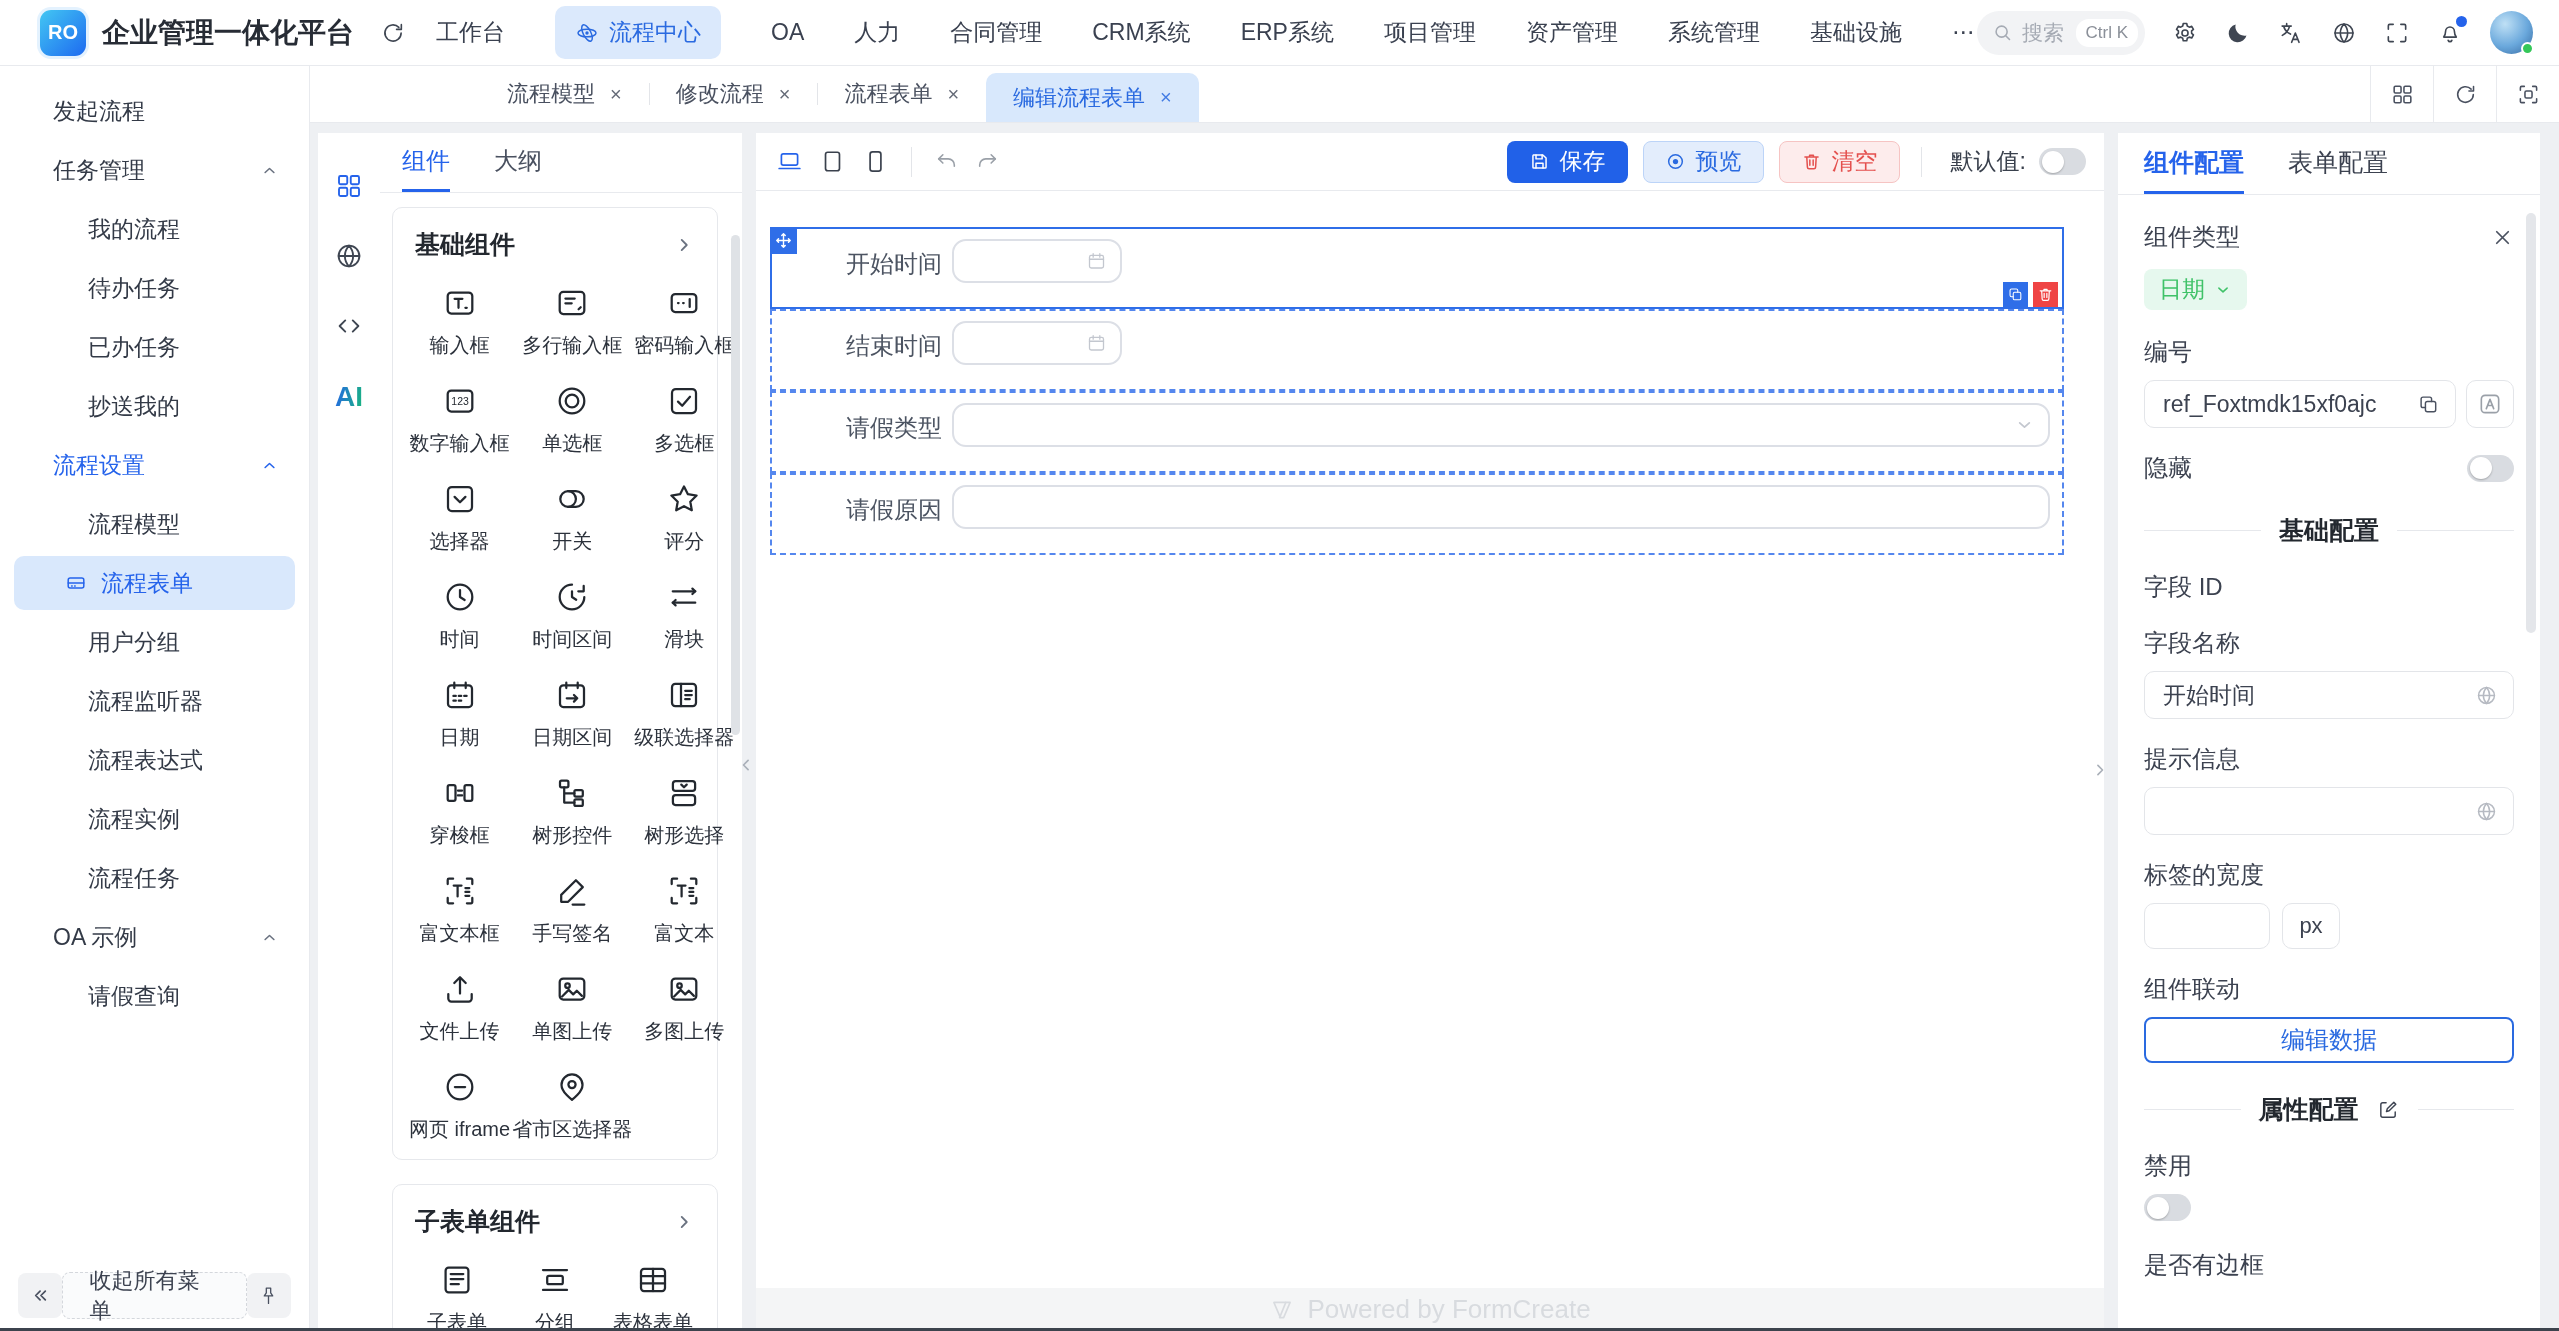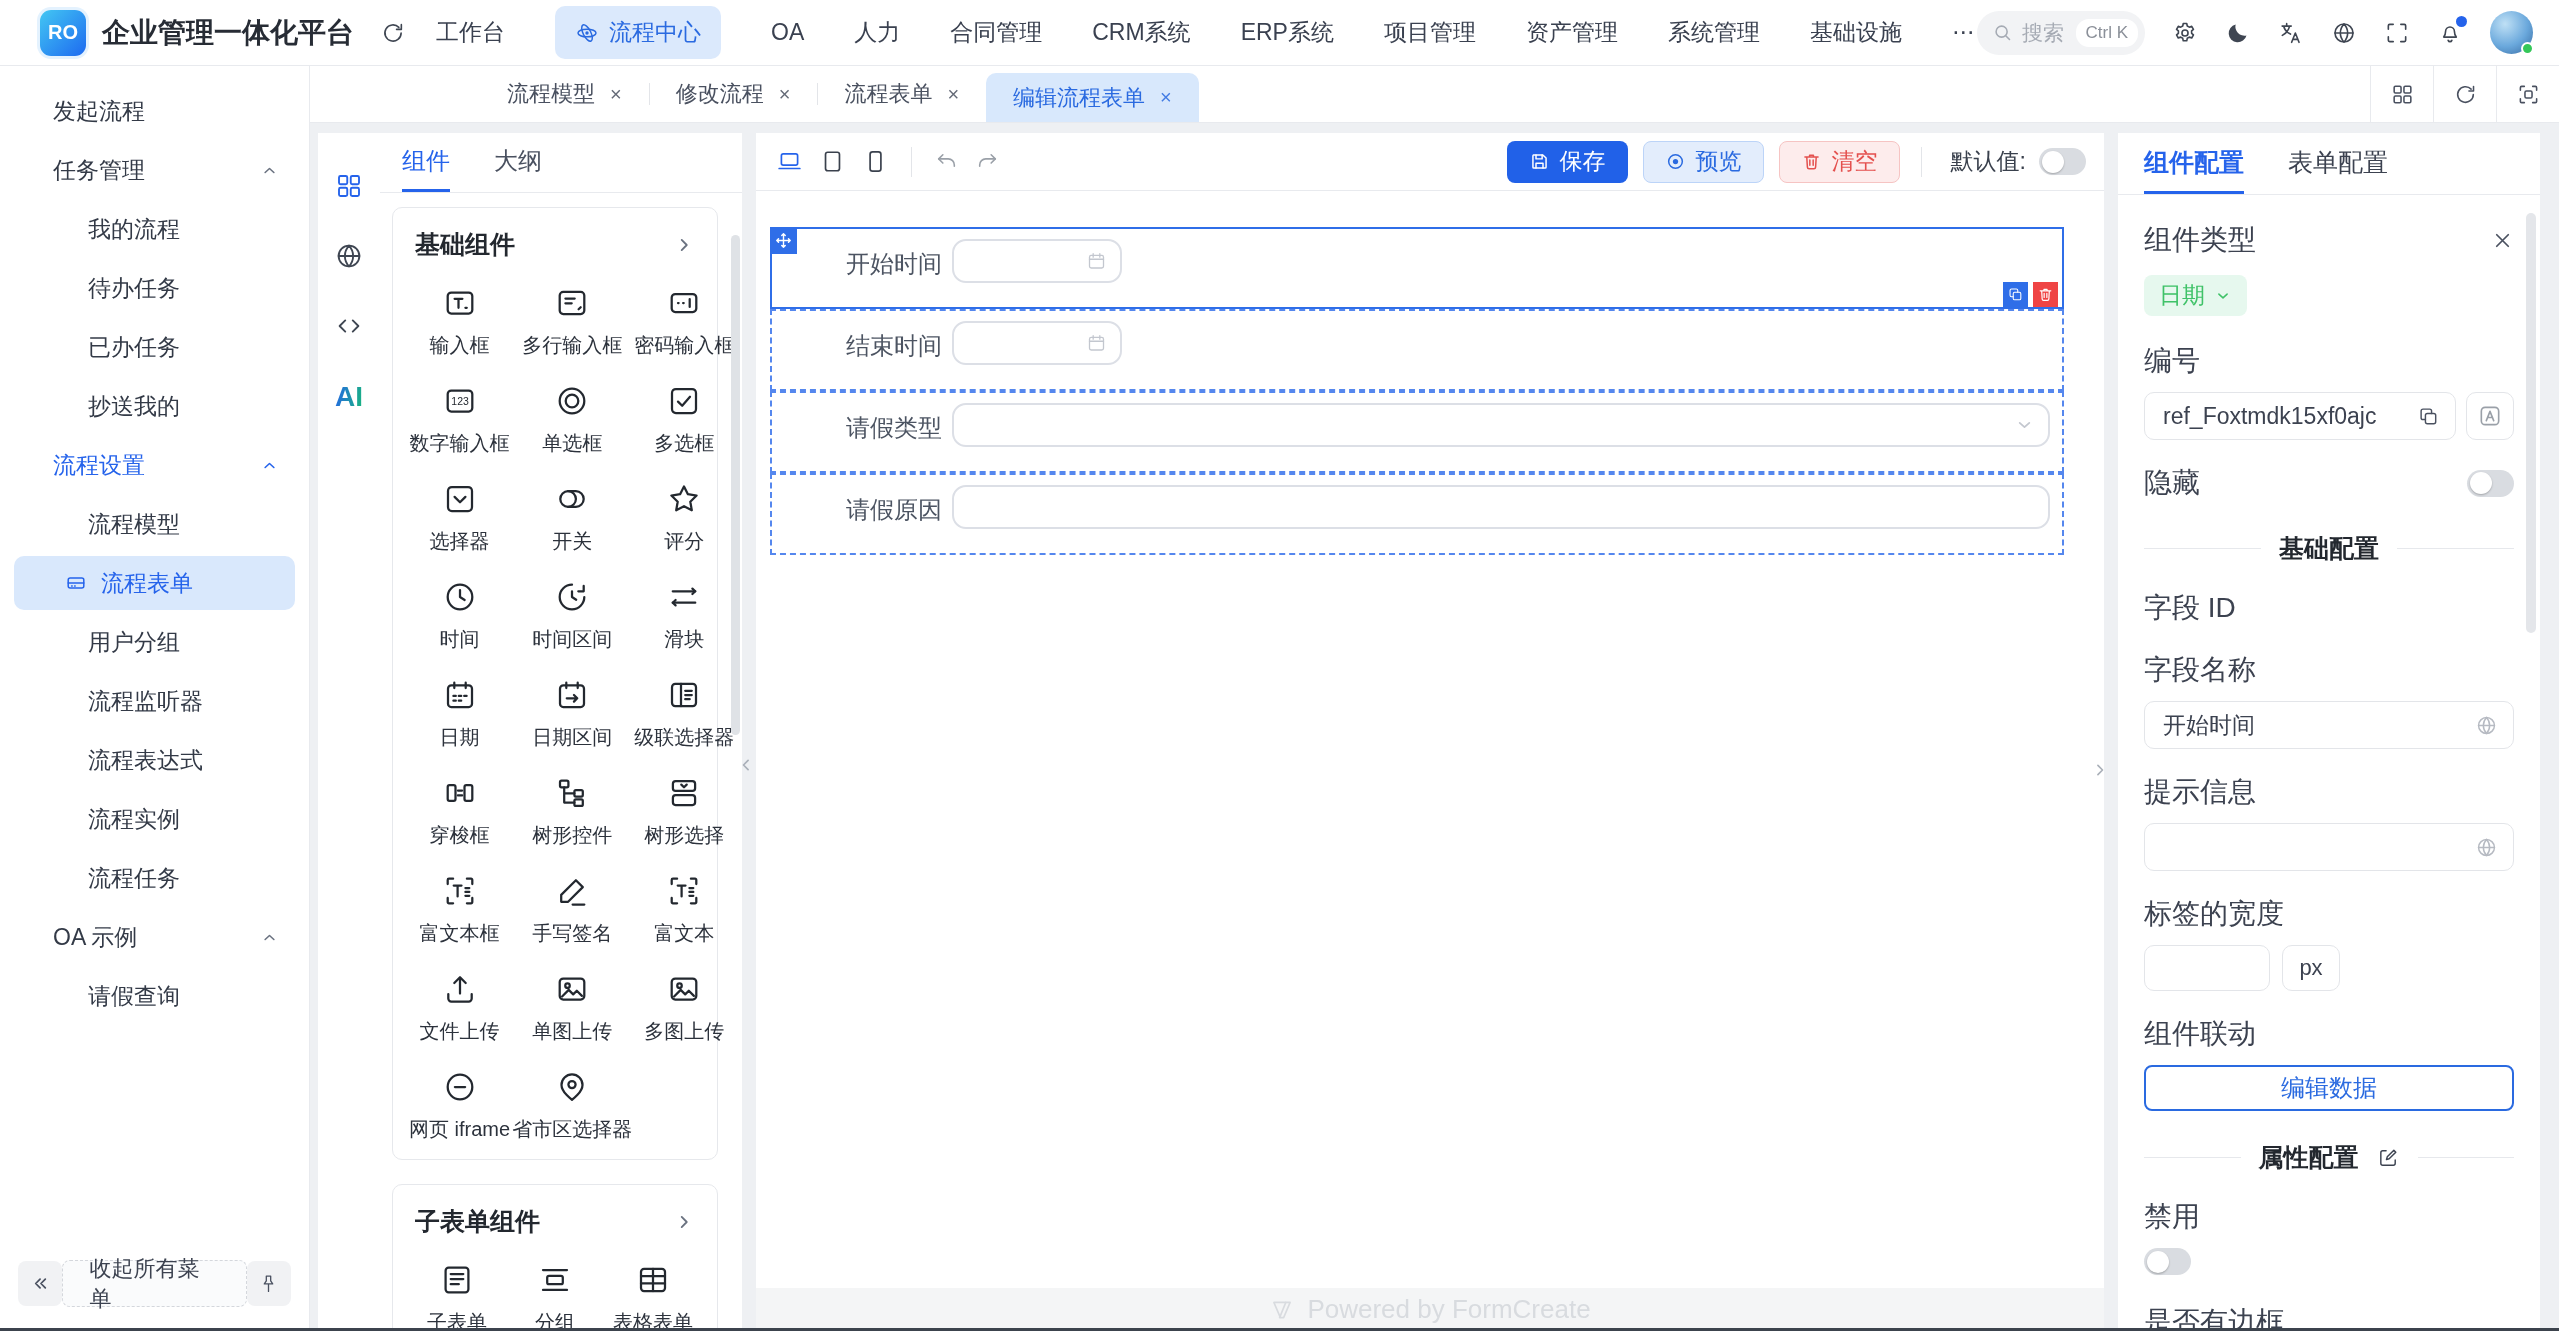--- a/index.html
+++ b/index.html
@@ -31,21 +31,21 @@
   .sidebar { width:310px; background:#fff; border-right:1px solid #e8eaee; position:relative; flex:none; padding-top:16px; }
   .si { height:59px; display:flex; align-items:center; padding:0 30px 0 53px; font-size:23px; color:#333a47; cursor:default; }
   .si.group { justify-content:space-between; }
   .si.sub { padding-left:88px; }
   .si.hl { color:#2563eb; }
   .si .chev { color:#6a7280; }
   .si.hl .chev { color:#2563eb; }
   .si .chev svg { width:19px; height:19px; }
   .si.selected { height:54px; margin:2px 14px 3px; padding-left:50px; background:#d9e8fc; border-radius:10px; color:#2563eb; gap:13px; }
   .si.selected svg { width:24px; height:24px; }
-  .sidebar-footer { position:absolute; left:0; right:0; bottom:24px; display:flex; align-items:center; justify-content:space-between; padding:0 18px; }
+  .sidebar-footer { position:absolute; left:0; right:0; bottom:12px; display:flex; align-items:center; justify-content:space-between; padding:0 18px; }
   .sf-btn { width:45px; height:45px; background:#f1f2f4; border-radius:8px; display:flex; align-items:center; justify-content:center; color:#4a5160; }
   .sf-btn svg { width:21px; height:21px; }
   .collapse-btn { height:47px; border:1px dashed #d4d7dc; border-radius:8px; background:#fafbfc; color:#3c4250; font-size:22px; display:flex; align-items:center; padding:0 26px; }
 
   .right-col { flex:1; display:flex; flex-direction:column; min-width:0; }
 
   
   .tabstrip { height:57px; background:#fff; border-bottom:1px solid #e8eaee; display:flex; align-items:stretch; padding-left:170px; }
   .tab { display:flex; align-items:center; gap:15px; padding:0 27px; font-size:22px; color:#4a5160; position:relative; white-space:nowrap; }
   .tab.divided::before { content:""; position:absolute; left:0; top:17px; bottom:17px; width:1px; background:#e3e5e9; }
@@ -113,21 +113,21 @@
   .fa.del { background:#ef4444; }
   .watermark { position:absolute; left:0; right:0; bottom:0; height:43px; background:#f4f5f6; display:flex; align-items:center; justify-content:center; gap:12px; color:#d8dbdf; font-size:26px; }
   .watermark svg { width:26px; height:26px; }
 
   
   .config { width:422px; flex:none; position:relative; overflow:hidden; padding:0 26px; }
   .config-tabs { height:62px; display:flex; gap:44px; border-bottom:1px solid #e8eaee; font-size:25px; color:#3c4250; margin:0 -26px; padding:0 26px; }
   .ctab { display:flex; align-items:center; border-bottom:3px solid transparent; }
   .ctab.active { color:#2563eb; border-color:#2563eb; font-weight:600; }
   .cfg-row-between { display:flex; align-items:center; justify-content:space-between; }
-  .cfg-label { font-size:28px; color:#3c4250; }
+  .cfg-label { font-size:24px; color:#3c4250; }
   .mt26 { margin-top:26px; } .mt24 { margin-top:24px; } .mt16 { margin-top:16px; } .mt12 { margin-top:12px; }
   .type-tag { display:inline-flex; align-items:center; gap:9px; background:#e6f8ee; color:#3fc268; border-radius:8px; height:41px; padding:0 15px; font-size:23px; }
   .type-tag svg { width:18px; height:18px; }
   .ig-row { display:flex; align-items:center; }
   .cfg-input { flex:1; height:48px; border:1px solid #e3e5e9; border-radius:10px; display:flex; align-items:center; padding-left:18px; font-size:23px; color:#3c4250; background:#fff; min-width:0; }
   .cfg-input .val { flex:1; white-space:nowrap; overflow:hidden; }
   .cfg-input .sfx { width:54px; align-self:stretch; display:flex; align-items:center; justify-content:center; color:#4a5160; flex:none; }
   .cfg-input .sfx.globe { color:#b6bac2; }
   .cfg-input .sfx svg { width:23px; height:23px; }
   .sq-btn { width:48px; height:48px; border:1px solid #e3e5e9; border-radius:10px; display:flex; align-items:center; justify-content:center; color:#9aa0a8; margin-left:10px; flex:none; }

